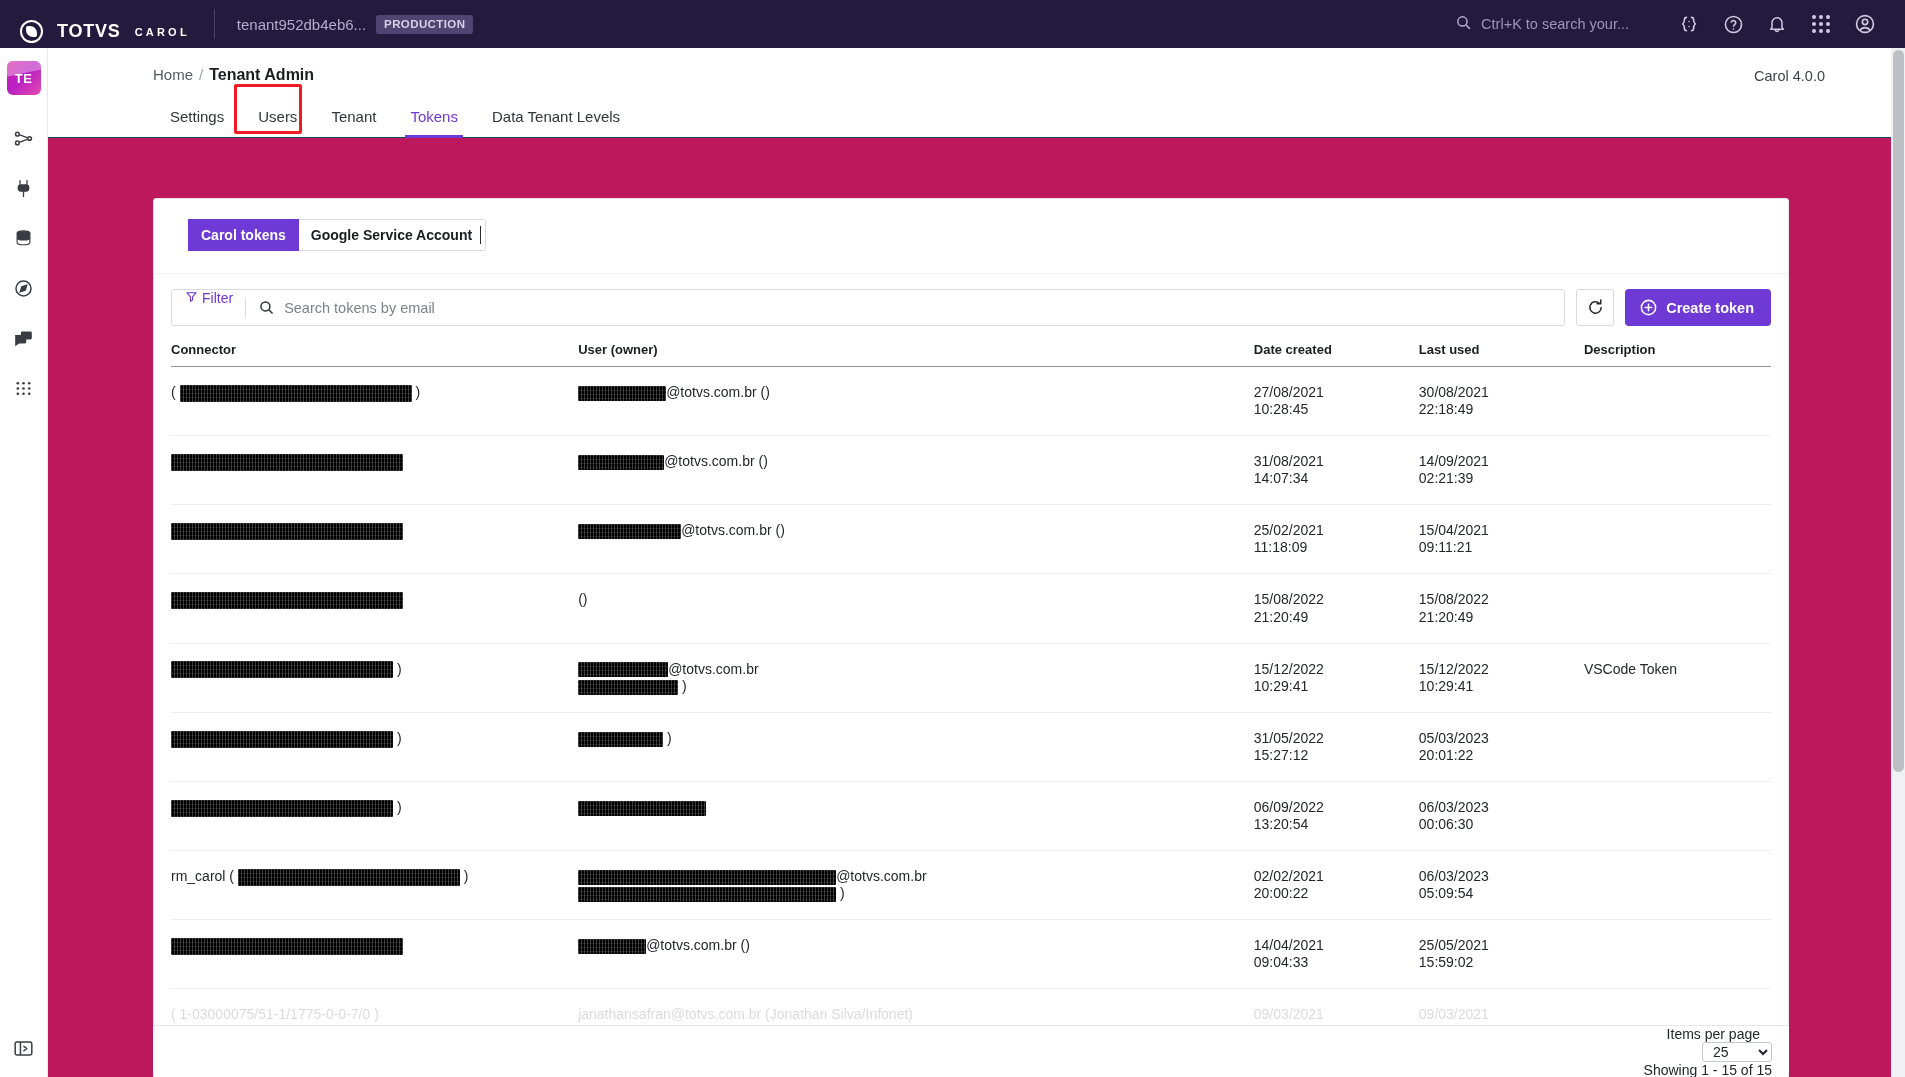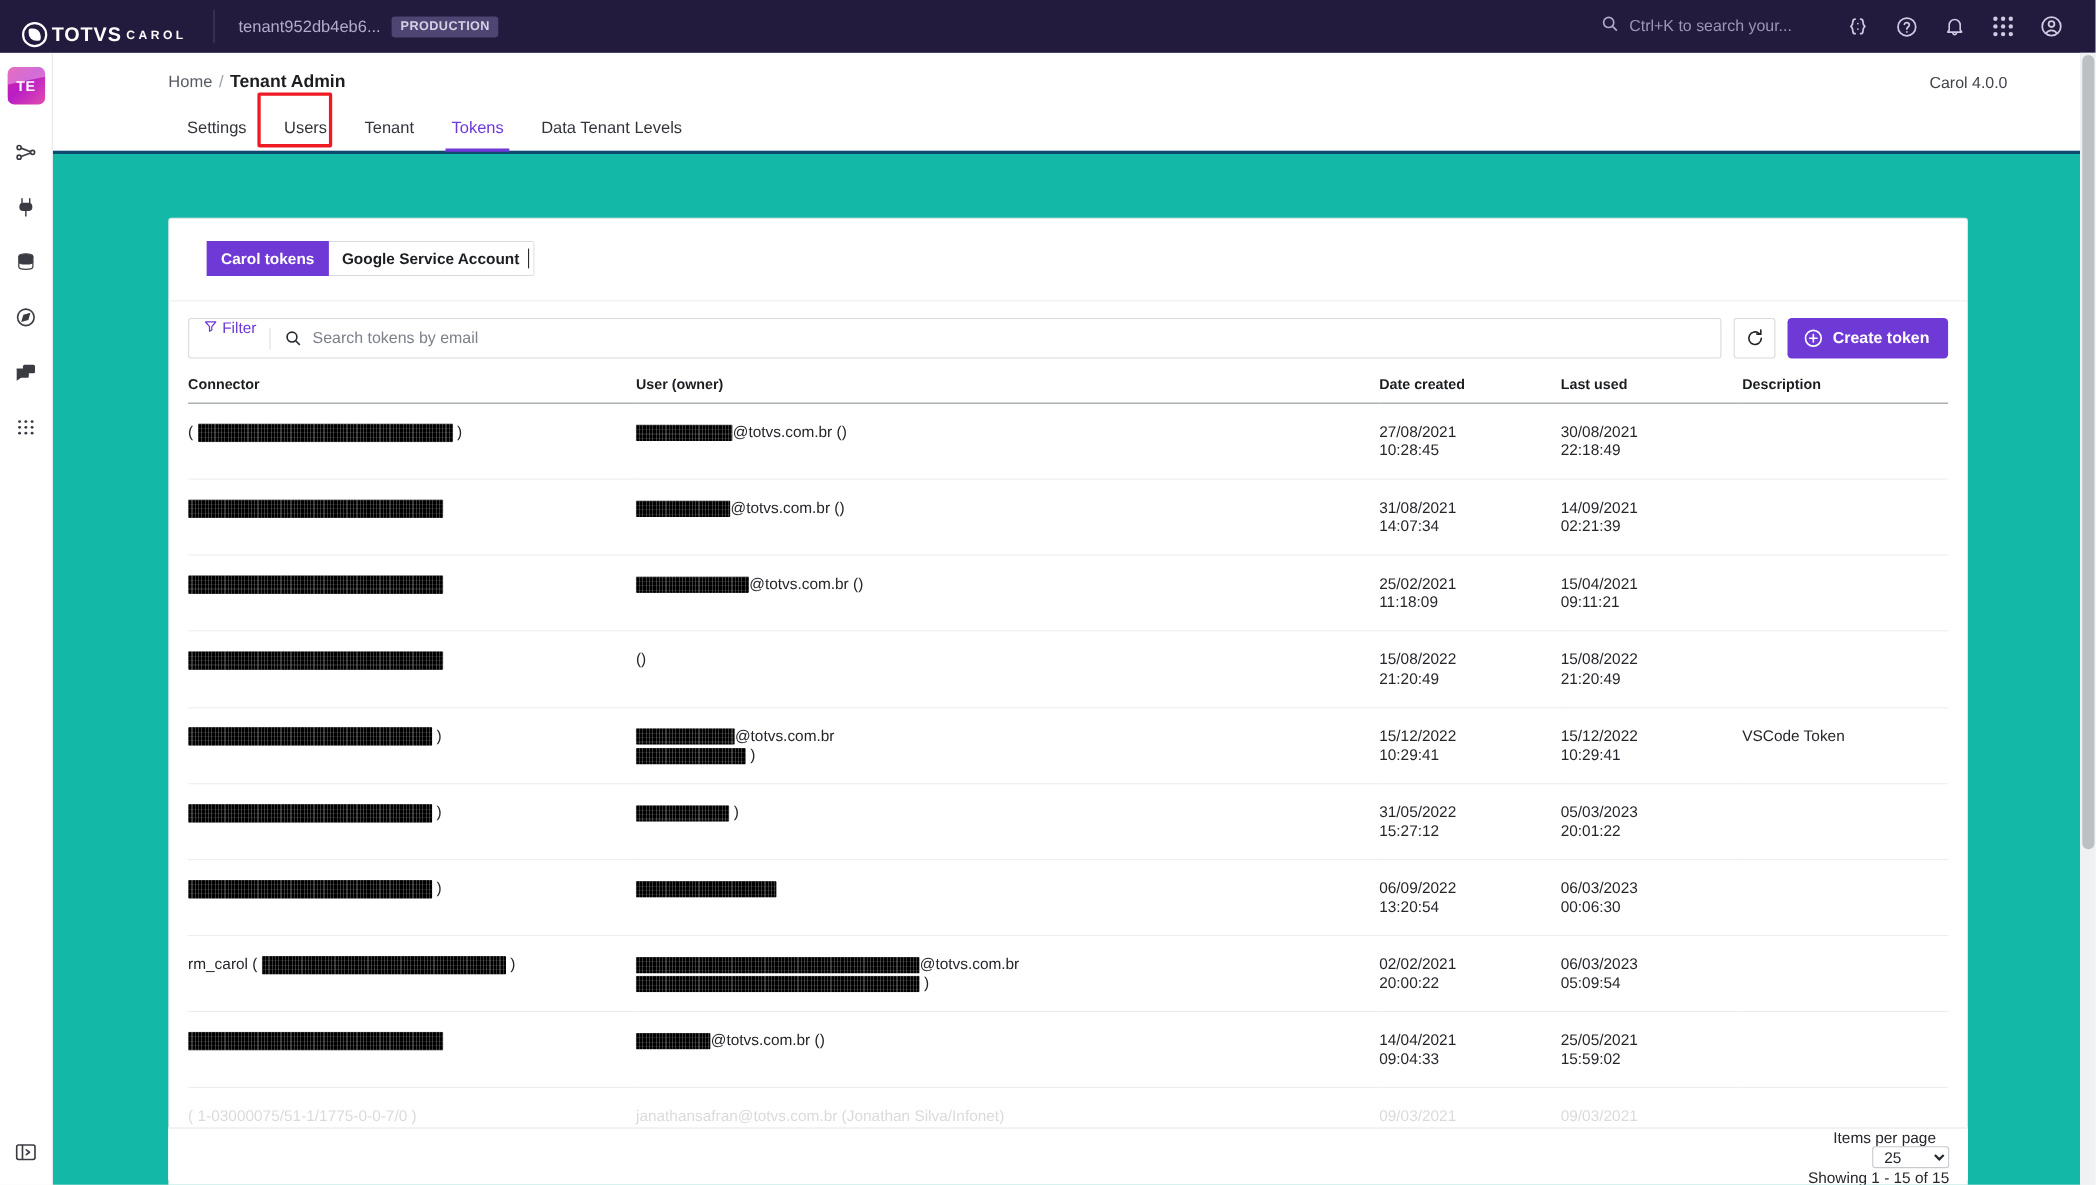--- a/index.html
+++ b/index.html
@@ -8,21 +8,21 @@
     font-family: "Liberation Sans", sans-serif;
     background: #f4f5f7; overflow: hidden;
   }
 
   
   .topbar {
     position: absolute; top: 0; left: 0; width: 1905px; height: 48px;
     background: #231b3d; display: flex; align-items: center;
     z-index: 50;
   }
-  .brand { display: flex; align-items: center; padding-left: 20px; gap: 4px; margin-top: 14px; }
+  .brand { display: flex; align-items: center; padding-left: 20px; gap: 14px; margin-top: 14px; }
   .brand-mark {
     width: 23px; height: 23px; border-radius: 50%;
     border: 2px solid #ffffff; position: relative; flex: none;
   }
   .brand-mark::after {
     content: ""; position: absolute; left: 4px; top: 4px;
     width: 11px; height: 11px; background: #ffffff;
     border-radius: 2px 7px 2px 7px;
   }
   .brand-totvs {
@@ -74,37 +74,37 @@
   .rail-item {
     width: 48px; height: 34px; display: flex; align-items: center;
     justify-content: center; color: #3b3b44; margin-top: 0;
   }
   .rail-sp { height: 10px; }
   .rail-bottom { margin-top: auto; margin-bottom: 14px; color: #3b3b44; }
 
   
   .page {
     position: absolute; left: 48px; top: 48px;
-    width: 1843px; height: 1029px; background: #14b8a6; overflow: hidden;
+    width: 1843px; height: 1029px; background: #be185d; overflow: hidden;
   }
   .head-area { background: #ffffff; padding: 0; }
   .crumbs {
     display: flex; align-items: baseline; gap: 6px;
     padding: 18px 0 0 105px; font-size: 15px;
   }
   .crumb-link { color: #555a63; }
   .crumb-sep { color: #9aa0a8; }
   .crumb-cur { color: #1b1d21; font-weight: bold; font-size: 16px; }
   .version {
     position: absolute; right: 66px; top: 20px;
     color: #40434a; font-size: 14.5px;
   }
   .tabs {
     display: flex; gap: 0; padding: 20px 0 0 105px;
-    border-bottom: 3px solid #0c4a6e; position: relative;
+    border-bottom: 1px solid #0c4a6e; position: relative;
   }
   .tab {
     font-size: 15px; color: #32353b; padding: 4px 17px 12px;
     position: relative; white-space: nowrap;
   }
   .tab.active { color: #6f39d6; }
   .tab.active::after {
     content: ""; position: absolute; left: 12px; right: 12px; bottom: -1px;
     height: 3px; background: #6f39d6;
   }

